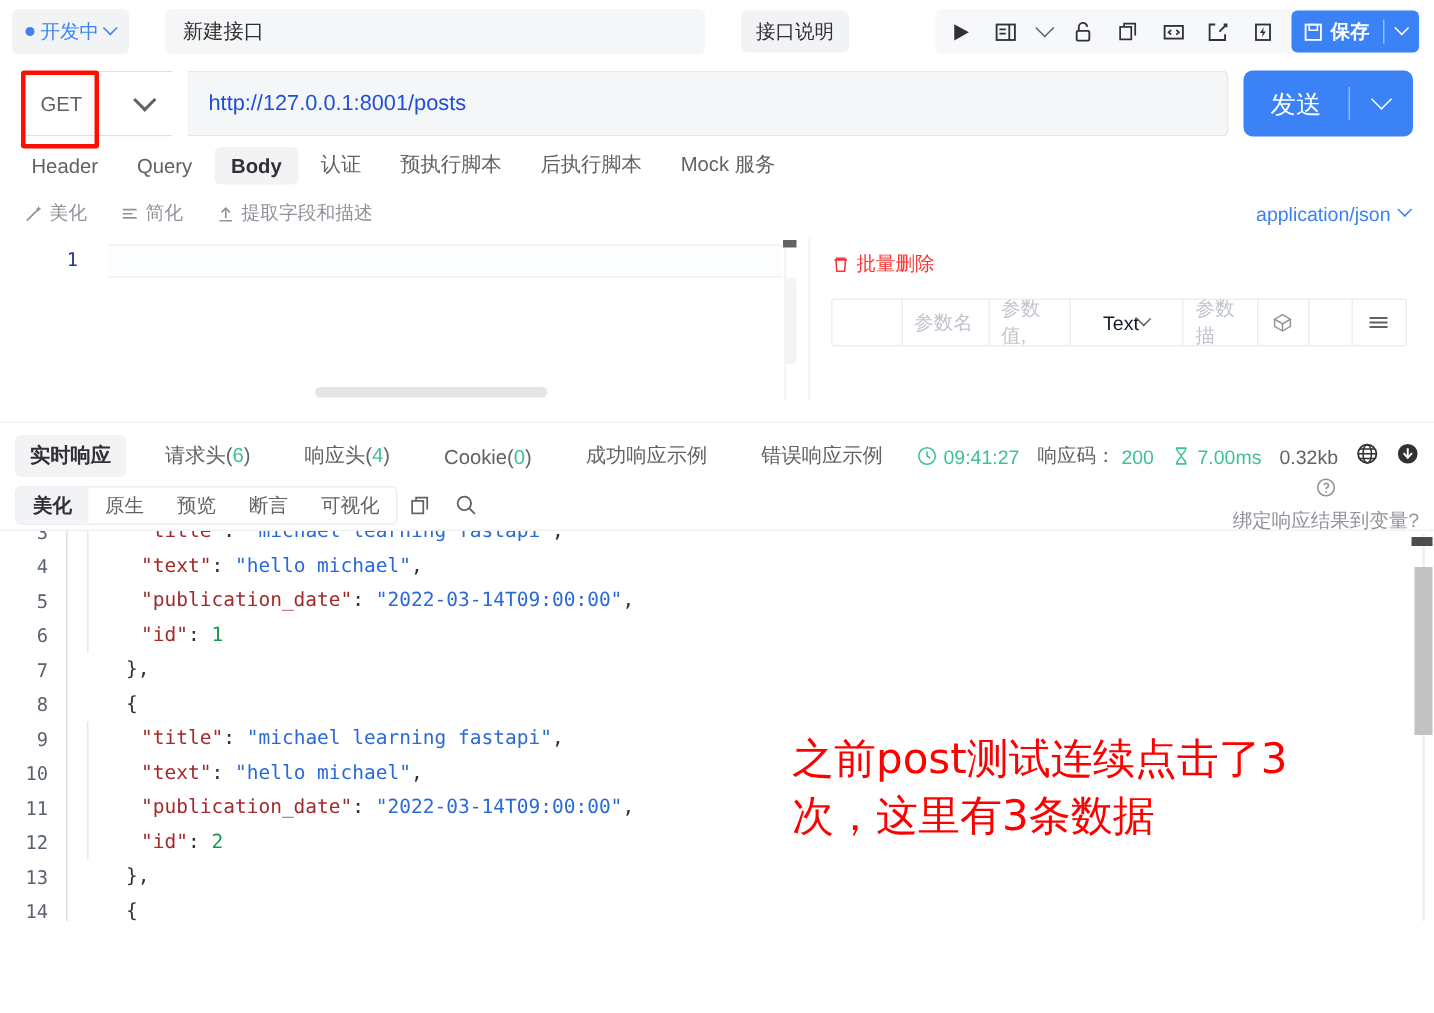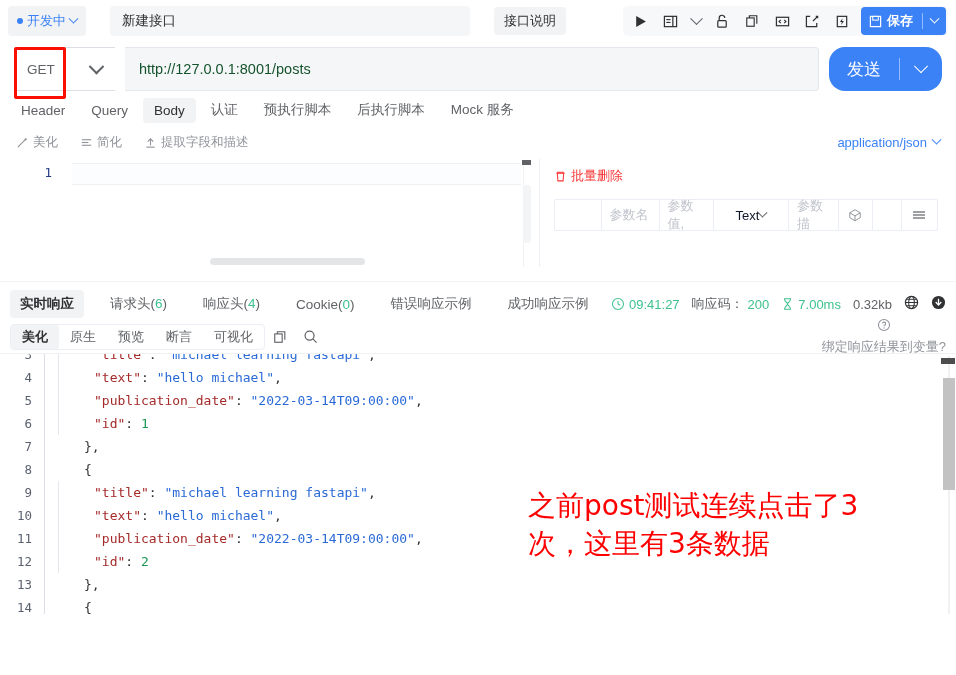--- a/index.html
+++ b/index.html
@@ -57,40 +57,40 @@
     border: 1px solid #dcdfe6; border-right: none; border-radius: 4px 0 0 4px;
     height: 44px; background: #fff;
   }
   .method-sel { width: 62px; padding-left: 12px; font-size: 13.5px; color: #606266; }
   .method-arrow { width: 38px; display: flex; align-items: center; justify-content: center; color: #606266; }
   .chev-big { width: 11px; height: 11px; border-right: 2px solid currentColor; border-bottom: 2px solid currentColor;
               transform: rotate(45deg) translate(-2px,-2px); }
   .url-input {
     flex: 1 1 auto; height: 44px; background: #f5f6f7; border: 1px solid #e4e7ed; border-left: none;
     border-radius: 0 4px 4px 0; display: flex; align-items: center; padding: 0 14px;
-    font-size: 14.5px; color: #14532d;
+    font-size: 14.5px; color: #1d4ed8;
   }
   .send-btn {
-    display: flex; align-items: center; background: #3b82f6; color: #fff; border-radius: 16px;
+    display: flex; align-items: center; background: #3b82f6; color: #fff; border-radius: 6px;
     height: 44px; font-size: 17px;
   }
   .send-btn .lbl { padding: 0 18px; }
   .send-btn .divider { width: 1px; height: 22px; background: rgba(255,255,255,.45); }
   .send-btn .cv { padding: 0 16px; display: flex; align-items: center; }
   .redbox {
     position: absolute; border: 3px solid #fa0f00; border-radius: 2px; pointer-events: none;
   }
 
   
   .tabs { display: flex; align-items: center; gap: 4px; padding: 0 10px; height: 38px; }
   .tab {
     font-size: 13.5px; color: #606266; padding: 5px 11px; border-radius: 4px; cursor: pointer;
     white-space: nowrap;
   }
-  .tab.active { background: #f2f3f5; color: #303133; font-weight: normal; }
+  .tab.active { background: #f2f3f5; color: #303133; font-weight: bold; }
 
   
   .bodybar { display: flex; align-items: center; gap: 22px; padding: 2px 16px 6px 16px; height: 30px; }
   .bodybar .act { display: flex; align-items: center; gap: 4px; font-size: 12.5px; color: #909399; cursor: pointer; }
   .ctype { margin-left: auto; display: flex; align-items: center; gap: 6px; font-size: 13px; color: #3b82f6; cursor: pointer; }
 
   
   .midsection { display: flex; height: 118px; padding: 0 0 0 0; }
   .editor {
     position: relative; width: 540px; height: 108px; display: flex;
@@ -368,22 +368,22 @@
   </div>
 
   <div class="section-divider"></div>
 
   <div class="resp-tabs">
     <div id="resp-tabs-list" style="display:flex;align-items:center;gap:16px;">
         <div class="rtab active">实时响应</div>
         <div class="rtab"><span>请求头</span><span>(</span><span class="cnt">6</span><span>)</span></div>
         <div class="rtab"><span>响应头</span><span>(</span><span class="cnt">4</span><span>)</span></div>
         <div class="rtab"><span>Cookie</span><span>(</span><span class="cnt">0</span><span>)</span></div>
+        <div class="rtab">成功响应示例</div>
         <div class="rtab">错误响应示例</div>
-        <div class="rtab">成功响应示例</div>
       </div>
     <div class="resp-meta">
       <div class="meta-item">
         <svg width="14" height="14" viewBox="0 0 16 16">
             <circle cx="8" cy="8" r="6.3" fill="none" stroke="#3ec28f" stroke-width="1.2"></circle>
             <polyline points="8,4.5 8,8 10.5,9.5" fill="none" stroke="#3ec28f" stroke-width="1.2"></polyline>
           </svg>
         <span class="green">09:41:27</span>
       </div>
       <div class="meta-item">

